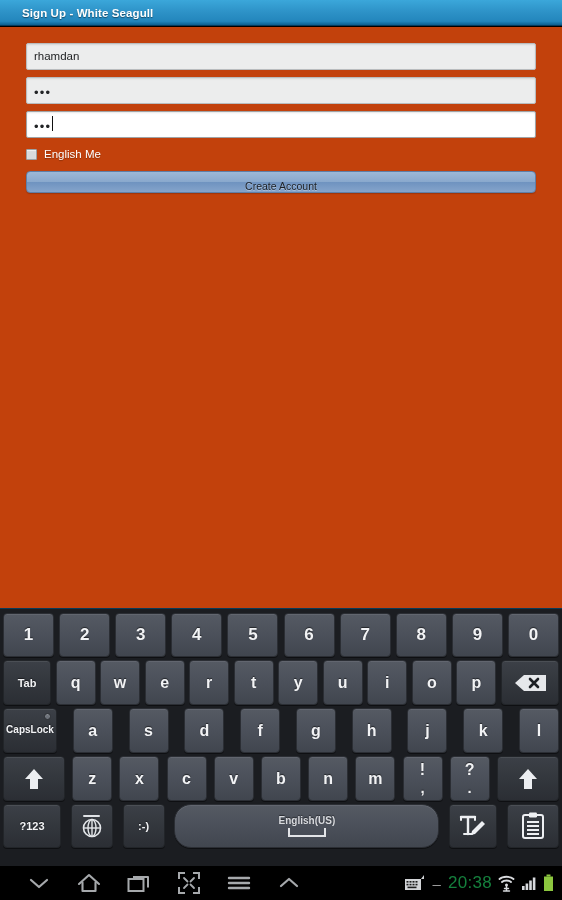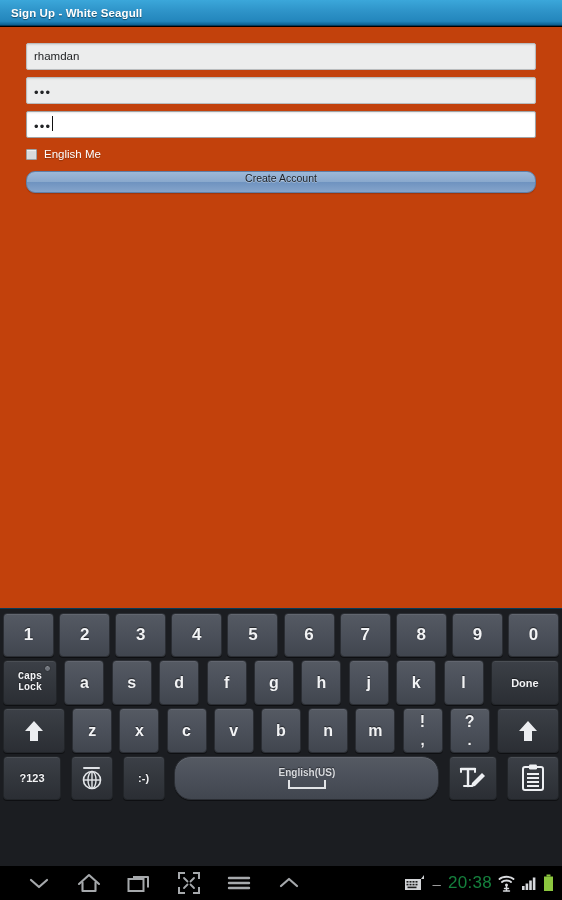--- a/index.html
+++ b/index.html
@@ -27,21 +27,21 @@
     height: 26px;
     background: linear-gradient(to bottom, #3ba7da 0%, #2e93c8 45%, #2386bc 85%, #0c5f8f 100%);
     border-bottom: 1px solid #063a5c;
     display: flex;
     align-items: center;
   }
   #titlebar .title-text {
     color: #ffffff;
     font-size: 11.5px;
     font-weight: bold;
-    padding-left: 11px;
+    padding-left: 22px;
     letter-spacing: 0.1px;
     text-shadow: 0 1px 1px rgba(0,0,0,0.45);
     white-space: nowrap;
   }
 
   
   #content {
     position: absolute;
     left: 0; top: 27px;
     width: 562px;
@@ -114,24 +114,24 @@
   .check-label {
     color: #ffffff;
     font-size: 11.5px;
     text-shadow: 0 1px 1px rgba(0,0,0,0.3);
   }
 
   .btn-create {
     width: 100%;
     height: 22px;
     border: 1px solid #5f7fa8;
-    border-radius: 9px;
+    border-radius: 4px;
     background: linear-gradient(to bottom, #9db8d7 0%, #8aa9cd 48%, #6f93c0 52%, #85a4cb 100%);
     display: flex;
-    align-items: flex-start;
+    align-items: flex-end;
     justify-content: center;
     box-shadow: 0 1px 1px rgba(0,0,0,0.18);
   }
   .btn-create .lbl {
     font-size: 10.5px;
     color: #1c2026;
     text-shadow: 0 1px 0 rgba(255,255,255,0.35);
   }
 
   
@@ -307,39 +307,57 @@
       <div class="key num">3</div>
       <div class="key num">4</div>
       <div class="key num">5</div>
       <div class="key num">6</div>
       <div class="key num">7</div>
       <div class="key num">8</div>
       <div class="key num">9</div>
       <div class="key num">0</div>
     </div>
 
+    <div class="krow row-q">
+      <div class="key dark small tabkey">Tab</div>
+      <div class="key">q</div>
+      <div class="key">w</div>
+      <div class="key">e</div>
+      <div class="key">r</div>
+      <div class="key">t</div>
+      <div class="key">y</div>
+      <div class="key">u</div>
+      <div class="key">i</div>
+      <div class="key">o</div>
+      <div class="key">p</div>
+      <div class="key dark bskey">
+        <svg width="34" height="20" viewBox="0 0 34 20">
+          <path d="M11 2 L33 2 L33 18 L11 18 L2 10 Z" fill="#e6e8eb"></path>
+          <path d="M17 6 L25 14 M25 6 L17 14" stroke="#1d2025" stroke-width="2.6" stroke-linecap="round"></path>
+        </svg>
+      </div>
+    </div>
 
     <div class="krow row-a">
       <div class="key dark tiny capskey">
         <span class="caps-led"></span>
-        <span style="display:flex;flex-direction:column;align-items:center;font-family:Liberation Mono, monospace;">
+        <span style="display:flex;flex-direction:row;align-items:center;">
           <span>Caps</span>
           <span>Lock</span>
         </span>
       </div>
       <div class="key">a</div>
       <div class="key">s</div>
       <div class="key">d</div>
       <div class="key">f</div>
       <div class="key">g</div>
       <div class="key">h</div>
       <div class="key">j</div>
       <div class="key">k</div>
       <div class="key">l</div>
-      <div class="key dark small donekey">Done</div>
     </div>
 
     <div class="krow row-z">
       <div class="key dark shiftkey">
         <svg width="22" height="24" viewBox="0 0 22 24">
           <path d="M11 2 L20 12 L15 12 L15 22 L7 22 L7 12 L2 12 Z" fill="#eceef1"></path>
         </svg>
       </div>
       <div class="key">z</div>
       <div class="key">x</div>

